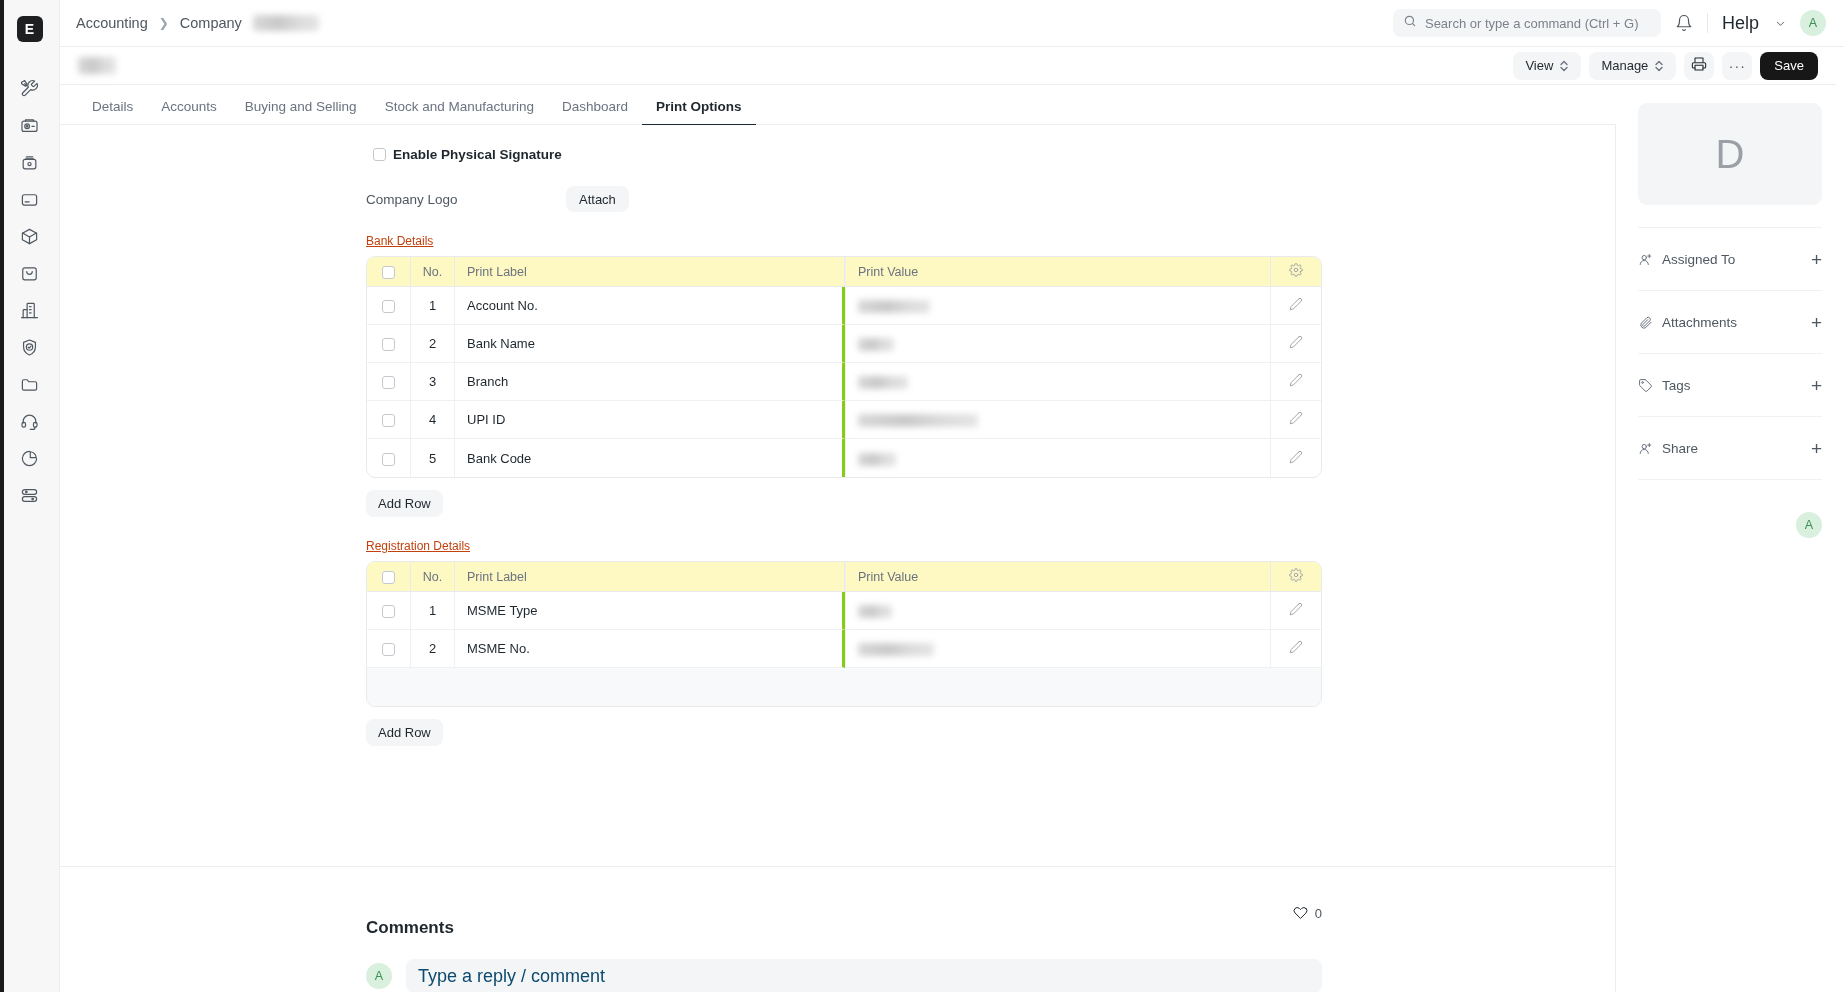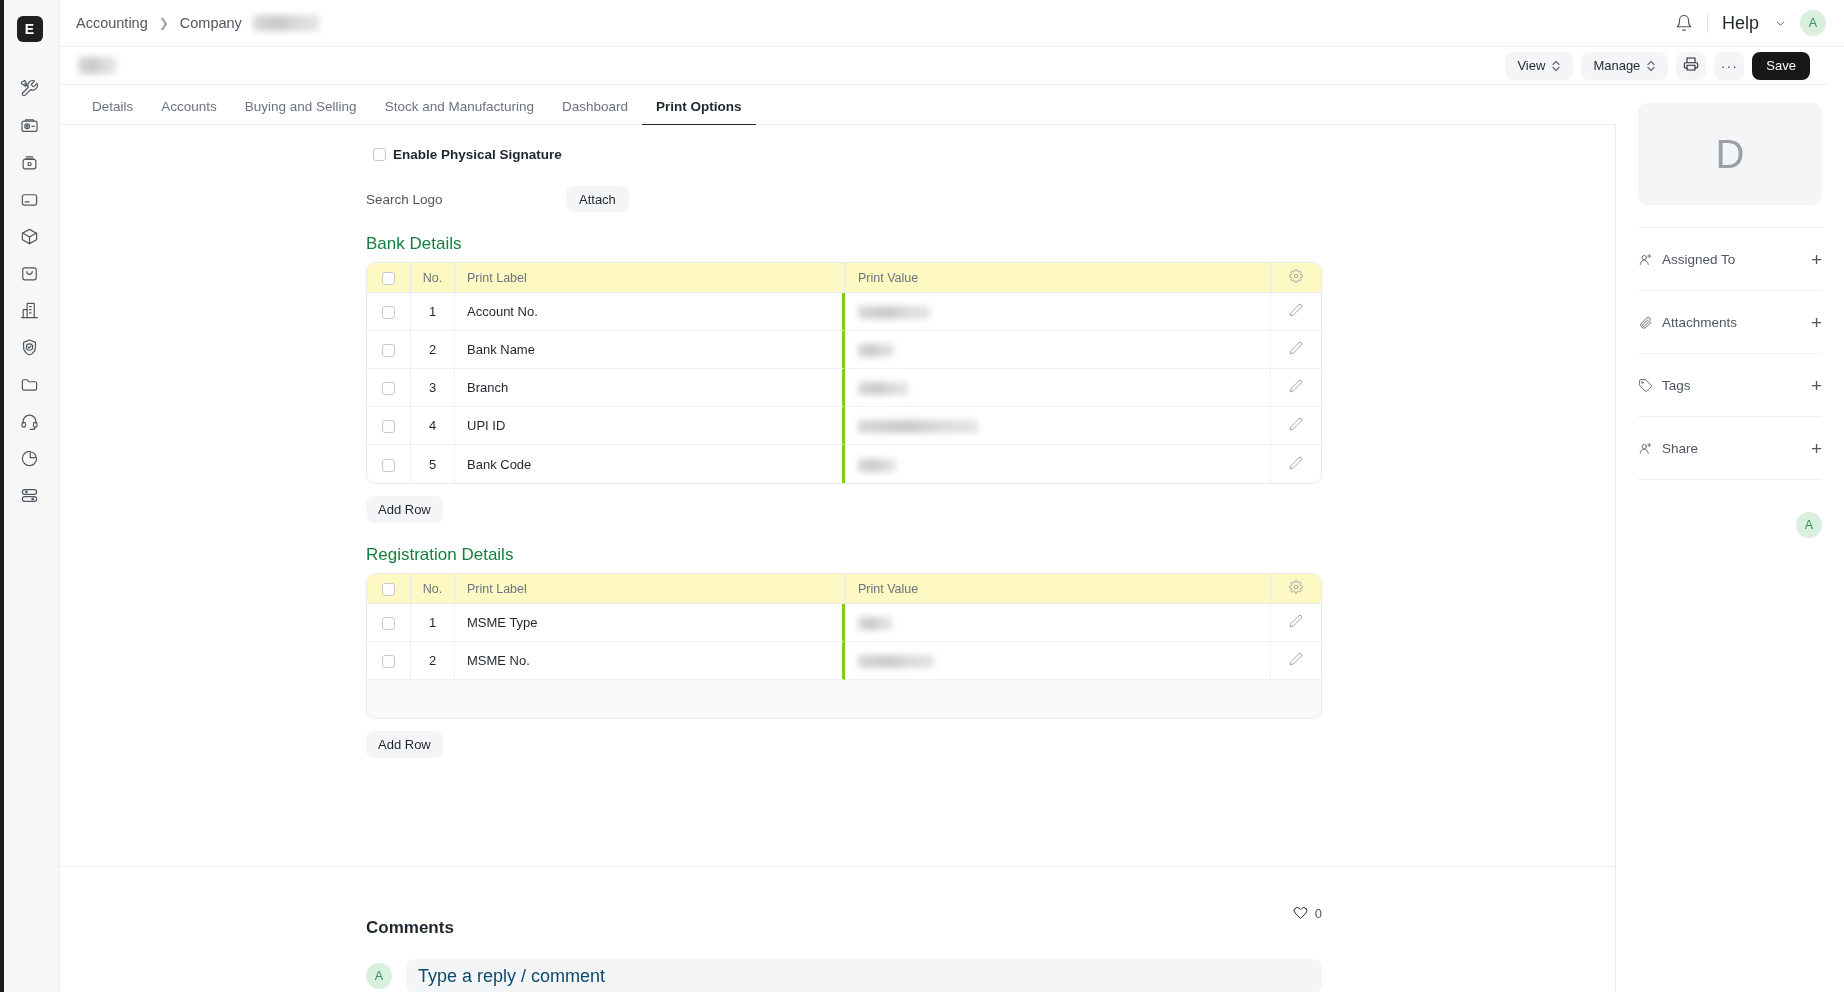--- a/index.html
+++ b/index.html
@@ -62,21 +62,21 @@
   .nav-divider { width: 1px; height: 20px; background: #e4e6e8; }
   .help-btn { display: flex; align-items: center; gap: 16px; font-size: 18px; color: #1f272e; cursor: pointer; }
   .avatar {
     width: 26px; height: 26px; border-radius: 50%; background: #d9f0de;
     color: #3a8f52; font-size: 12.5px; display: flex; align-items: center; justify-content: center;
     cursor: pointer;
   }
 
   
   #page-head {
-    position: absolute; left: 60px; top: 47px; right: 16px; height: 38px;
+    position: absolute; left: 60px; top: 47px; right: 8px; height: 38px;
     background: #fff; border-bottom: 1px solid #ededed;
     display: flex; align-items: center; padding: 0 18px 0 18px;
   }
   .doc-title-redact { width: 38px; height: 17px; }
   .head-actions { margin-left: auto; display: flex; align-items: center; gap: 8px; }
   .btn {
     height: 28px; border-radius: 8px; background: #f4f5f6; border: none;
     font-size: 13px; color: #1f272e; display: flex; align-items: center; gap: 6px;
     padding: 0 12px; cursor: pointer; font-family: "Liberation Sans", sans-serif;
   }
@@ -111,21 +111,21 @@
     width: 13px; height: 13px; border: 1px solid #c5c9ce; border-radius: 3px; background:#fff;
     cursor: pointer; flex: none;
   }
   .check-row label { font-size: 13.5px; font-weight: bold; color: #1f272e; cursor: pointer; }
 
   .logo-row { display: flex; align-items: center; margin-bottom: 22px; }
   .field-label { font-size: 13.5px; color: #4f5761; width: 200px; }
   .attach-btn { height: 26px; border-radius: 8px; background:#f4f5f6; border:none; font-size: 13px;
                 color:#1f272e; padding: 0 13px; cursor: pointer; font-family:"Liberation Sans", sans-serif; }
 
-  .grid-label { font-size: 17px; color: #15803d; margin-bottom: 8px; }
+  .grid-label { font-size: 12px; color: #c2410c; margin-bottom: 8px; text-decoration: underline; }
 
   table.grid { width: 956px; border-collapse: separate; border-spacing: 0;
                border: 1px solid #e8eaec; border-radius: 9px; overflow: hidden; background: #fff; }
   table.grid th {
     background: #fef9c3; font-weight: normal; font-size: 12.5px; color: #6b7280;
     text-align: left; height: 30px; padding: 0 12px; border-bottom: 1px solid #e8eaec;
   }
   table.grid td {
     height: 38px; padding: 0 12px; font-size: 13px; color: #1f272e;
     border-bottom: 1px solid #eef0f1;
@@ -282,20 +282,29 @@
 
 <div id="navbar">
   <div class="breadcrumb">
     <span class="crumb">Accounting</span>
     <span class="sep">❯</span>
     <span class="crumb">Company</span>
     <span class="redact" style="width:66px;height:16px;"></span>
   </div>
 
   <div class="nav-right">
+    <div id="global-search">
+      <span>
+        <svg width="14" height="14" viewBox="0 0 24 24" fill="none" stroke="#7b828b" stroke-width="2" stroke-linecap="round">
+            <circle cx="11" cy="11" r="7"></circle>
+            <path d="m20 20-3.5-3.5"></path>
+          </svg>
+      </span>
+      <span class="ph">Search or type a command (Ctrl + G)</span>
+    </div>
     <span style="display:flex;color:#4f5761;">
       <svg width="18" height="18" viewBox="0 0 24 24" fill="none" stroke="currentColor" stroke-width="1.6" stroke-linecap="round" stroke-linejoin="round">
           <path d="M18 8A6 6 0 0 0 6 8c0 7-3 9-3 9h18s-3-2-3-9"></path>
           <path d="M13.7 21a2 2 0 0 1-3.4 0"></path>
         </svg>
     </span>
     <div class="nav-divider"></div>
     <div class="help-btn">
       <span>Help</span>
       <span>
@@ -357,21 +366,21 @@
 <div id="main">
   <div class="form-body">
     <div class="form-inner">
 
       <div class="check-row">
         <span class="chk"></span>
         <label>Enable Physical Signature</label>
       </div>
 
       <div class="logo-row">
-        <span class="field-label">Search Logo</span>
+        <span class="field-label">Company Logo</span>
         <button class="attach-btn">Attach</button>
       </div>
 
       
       <div class="grid-label">Bank Details</div>
       <table class="grid">
         <thead>
           <tr>
             <th class="c-chk">
               <span class="chk-cell"></span>

